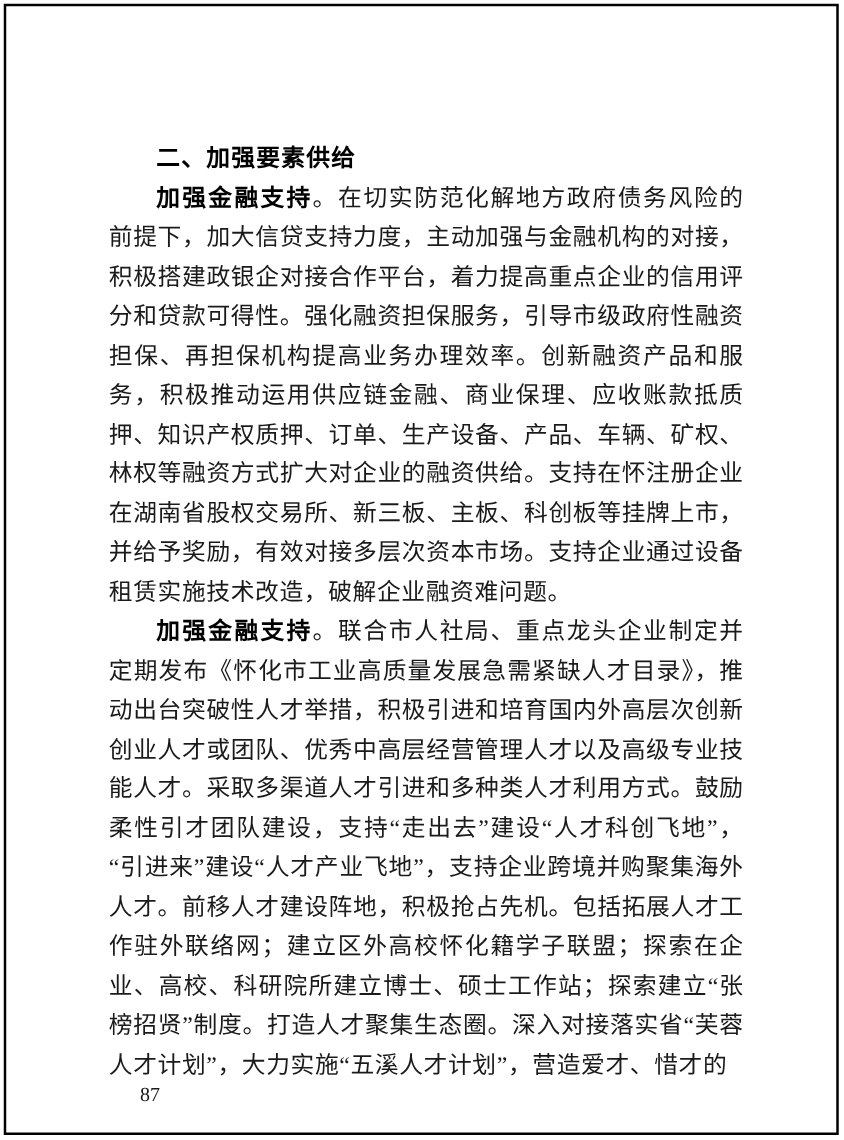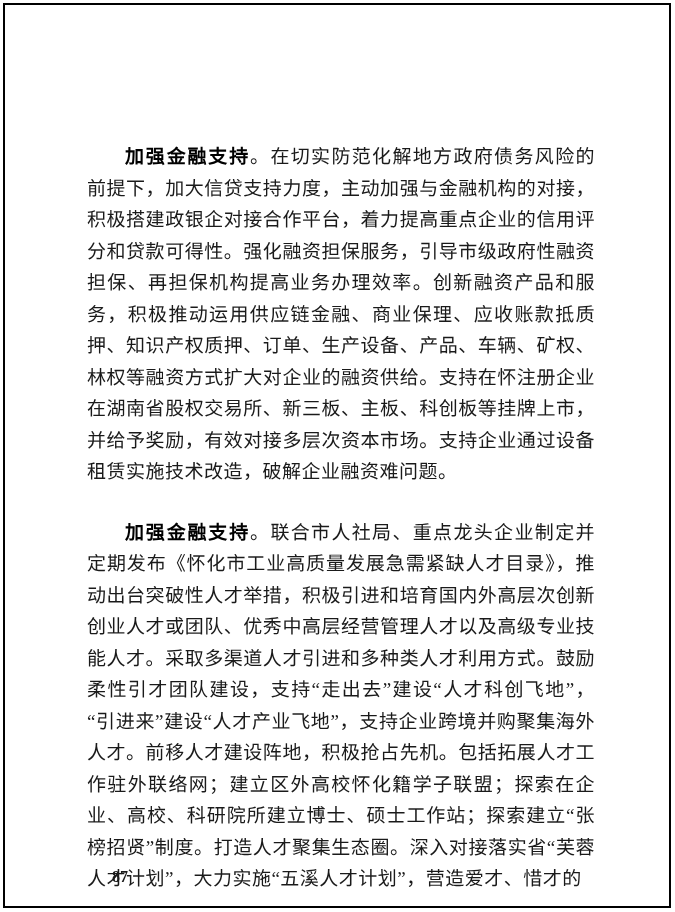--- a/index.html
+++ b/index.html
@@ -43,48 +43,47 @@
     font-size: 19px;
     font-weight: bold;
     color: #000000;
     text-indent: 2em;
     line-height: 31.5px;
     letter-spacing: 1px;
   }
 
   .para {
     text-indent: 2em;
-    margin-top: 29px;
   }
 
   .para .lead {
     font-weight: bold;
     color: #000000;
     letter-spacing: 1px;
   }
 
   .page-number {
     position: absolute;
     left: 112px;
     top: 868px;
     font-size: 16px;
     color: #1a1a1a;
     font-family: "Liberation Serif", "DejaVu Serif", serif;
-    font-weight: bold;
   }
 </style>
 </head>
 <body>
 
 <div class="page">
 
   <div class="page-border"></div>
 
   <div class="content">
 
+    <p class="heading">二、加强要素供给</p>
 
     <p class="para"><strong class="lead">加强金融支持</strong><span>。</span><span>在切实防范化解地方政府债务风险的前提下，加大信贷支持力度，主动加强与金融机构的对接，积极搭建政银企对接合作平台，着力提高重点企业的信用评分和贷款可得性。强化融资担保服务，引导市级政府性融资担保、再担保机构提高业务办理效率。创新融资产品和服务，积极推动运用供应链金融、商业保理、应收账款抵质押、知识产权质押、订单、生产设备、产品、车辆、矿权、林权等融资方式扩大对企业的融资供给。支持在怀注册企业在湖南省股权交易所、新三板、主板、科创板等挂牌上市，并给予奖励，有效对接多层次资本市场。支持企业通过设备租赁实施技术改造，破解企业融资难问题。</span></p>
 
     <p class="para"><strong class="lead">加强金融支持</strong><span>。</span><span>联合市人社局、重点龙头企业制定并定期发布《怀化市工业高质量发展急需紧缺人才目录》，推动出台突破性人才举措，积极引进和培育国内外高层次创新创业人才或团队、优秀中高层经营管理人才以及高级专业技能人才。采取多渠道人才引进和多种类人才利用方式。鼓励柔性引才团队建设，支持“走出去”建设“人才科创飞地”，“引进来”建设“人才产业飞地”，支持企业跨境并购聚集海外人才。前移人才建设阵地，积极抢占先机。包括拓展人才工作驻外联络网；建立区外高校怀化籍学子联盟；探索在企业、高校、科研院所建立博士、硕士工作站；探索建立“张榜招贤”制度。打造人才聚集生态圈。深入对接落实省“芙蓉人才计划”，大力实施“五溪人才计划”，营造爱才、惜才的</span></p>
 
   </div>
 
   <div class="page-number">87</div>
 
 </div>

